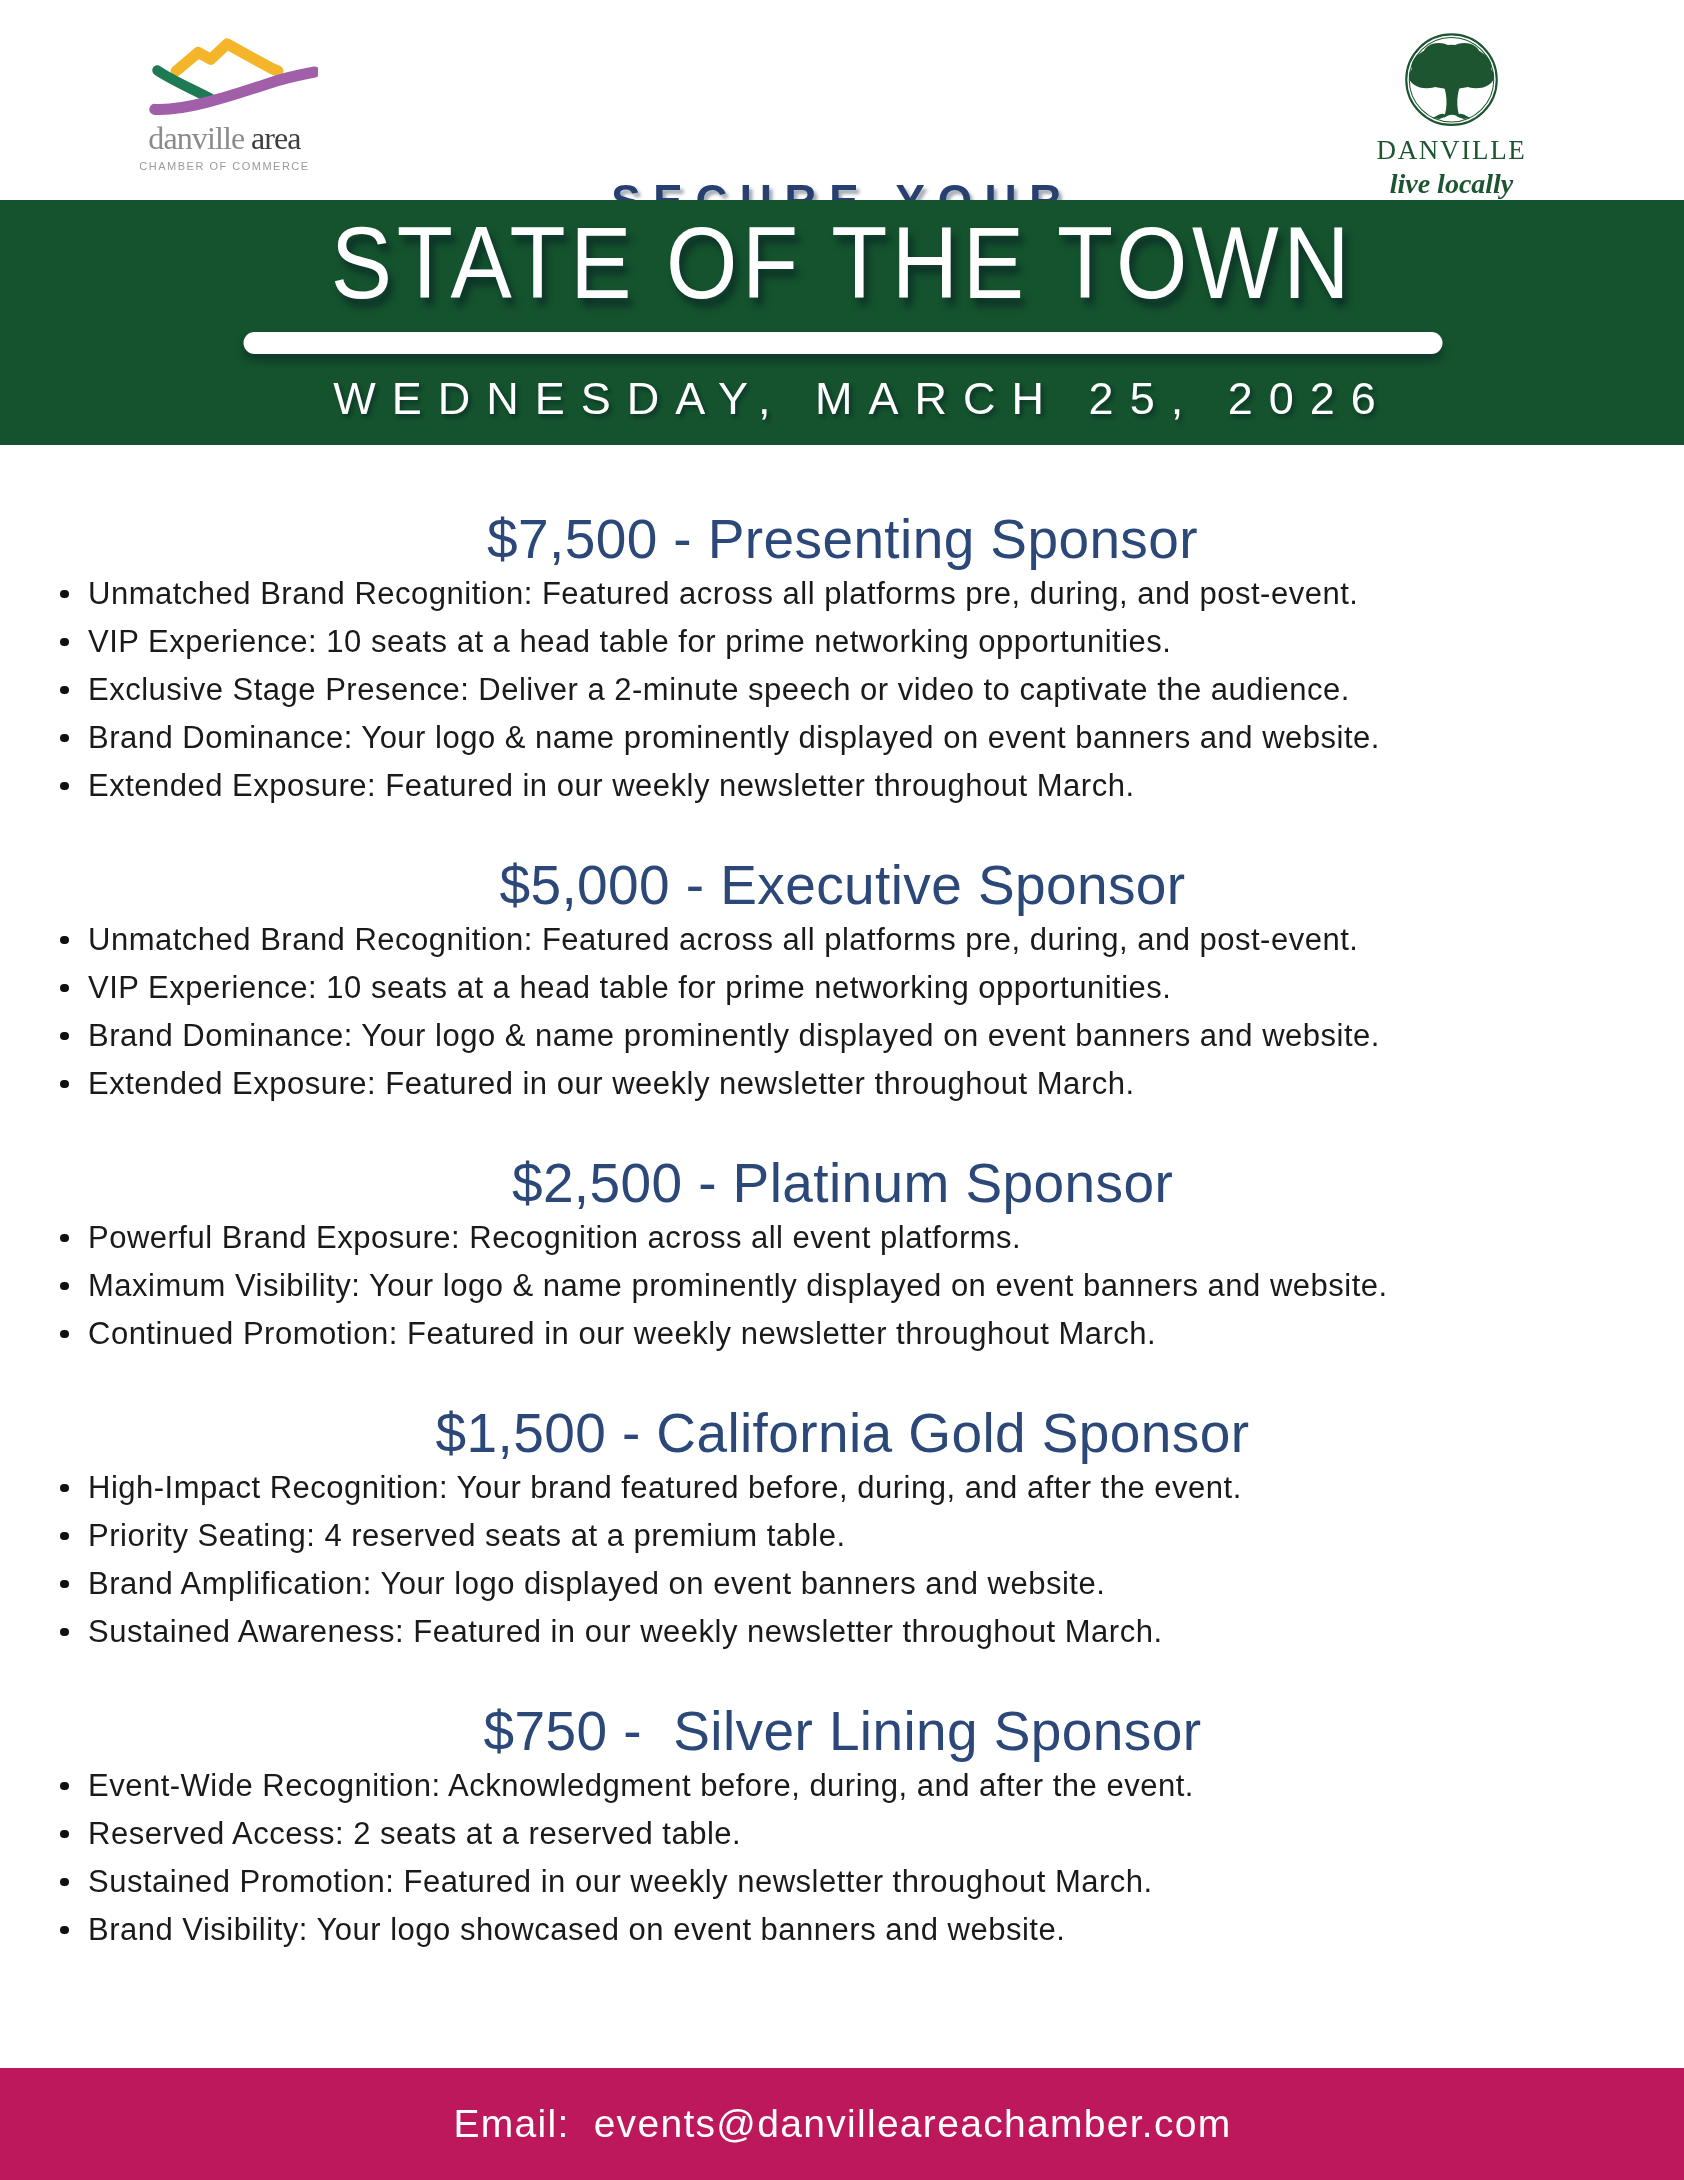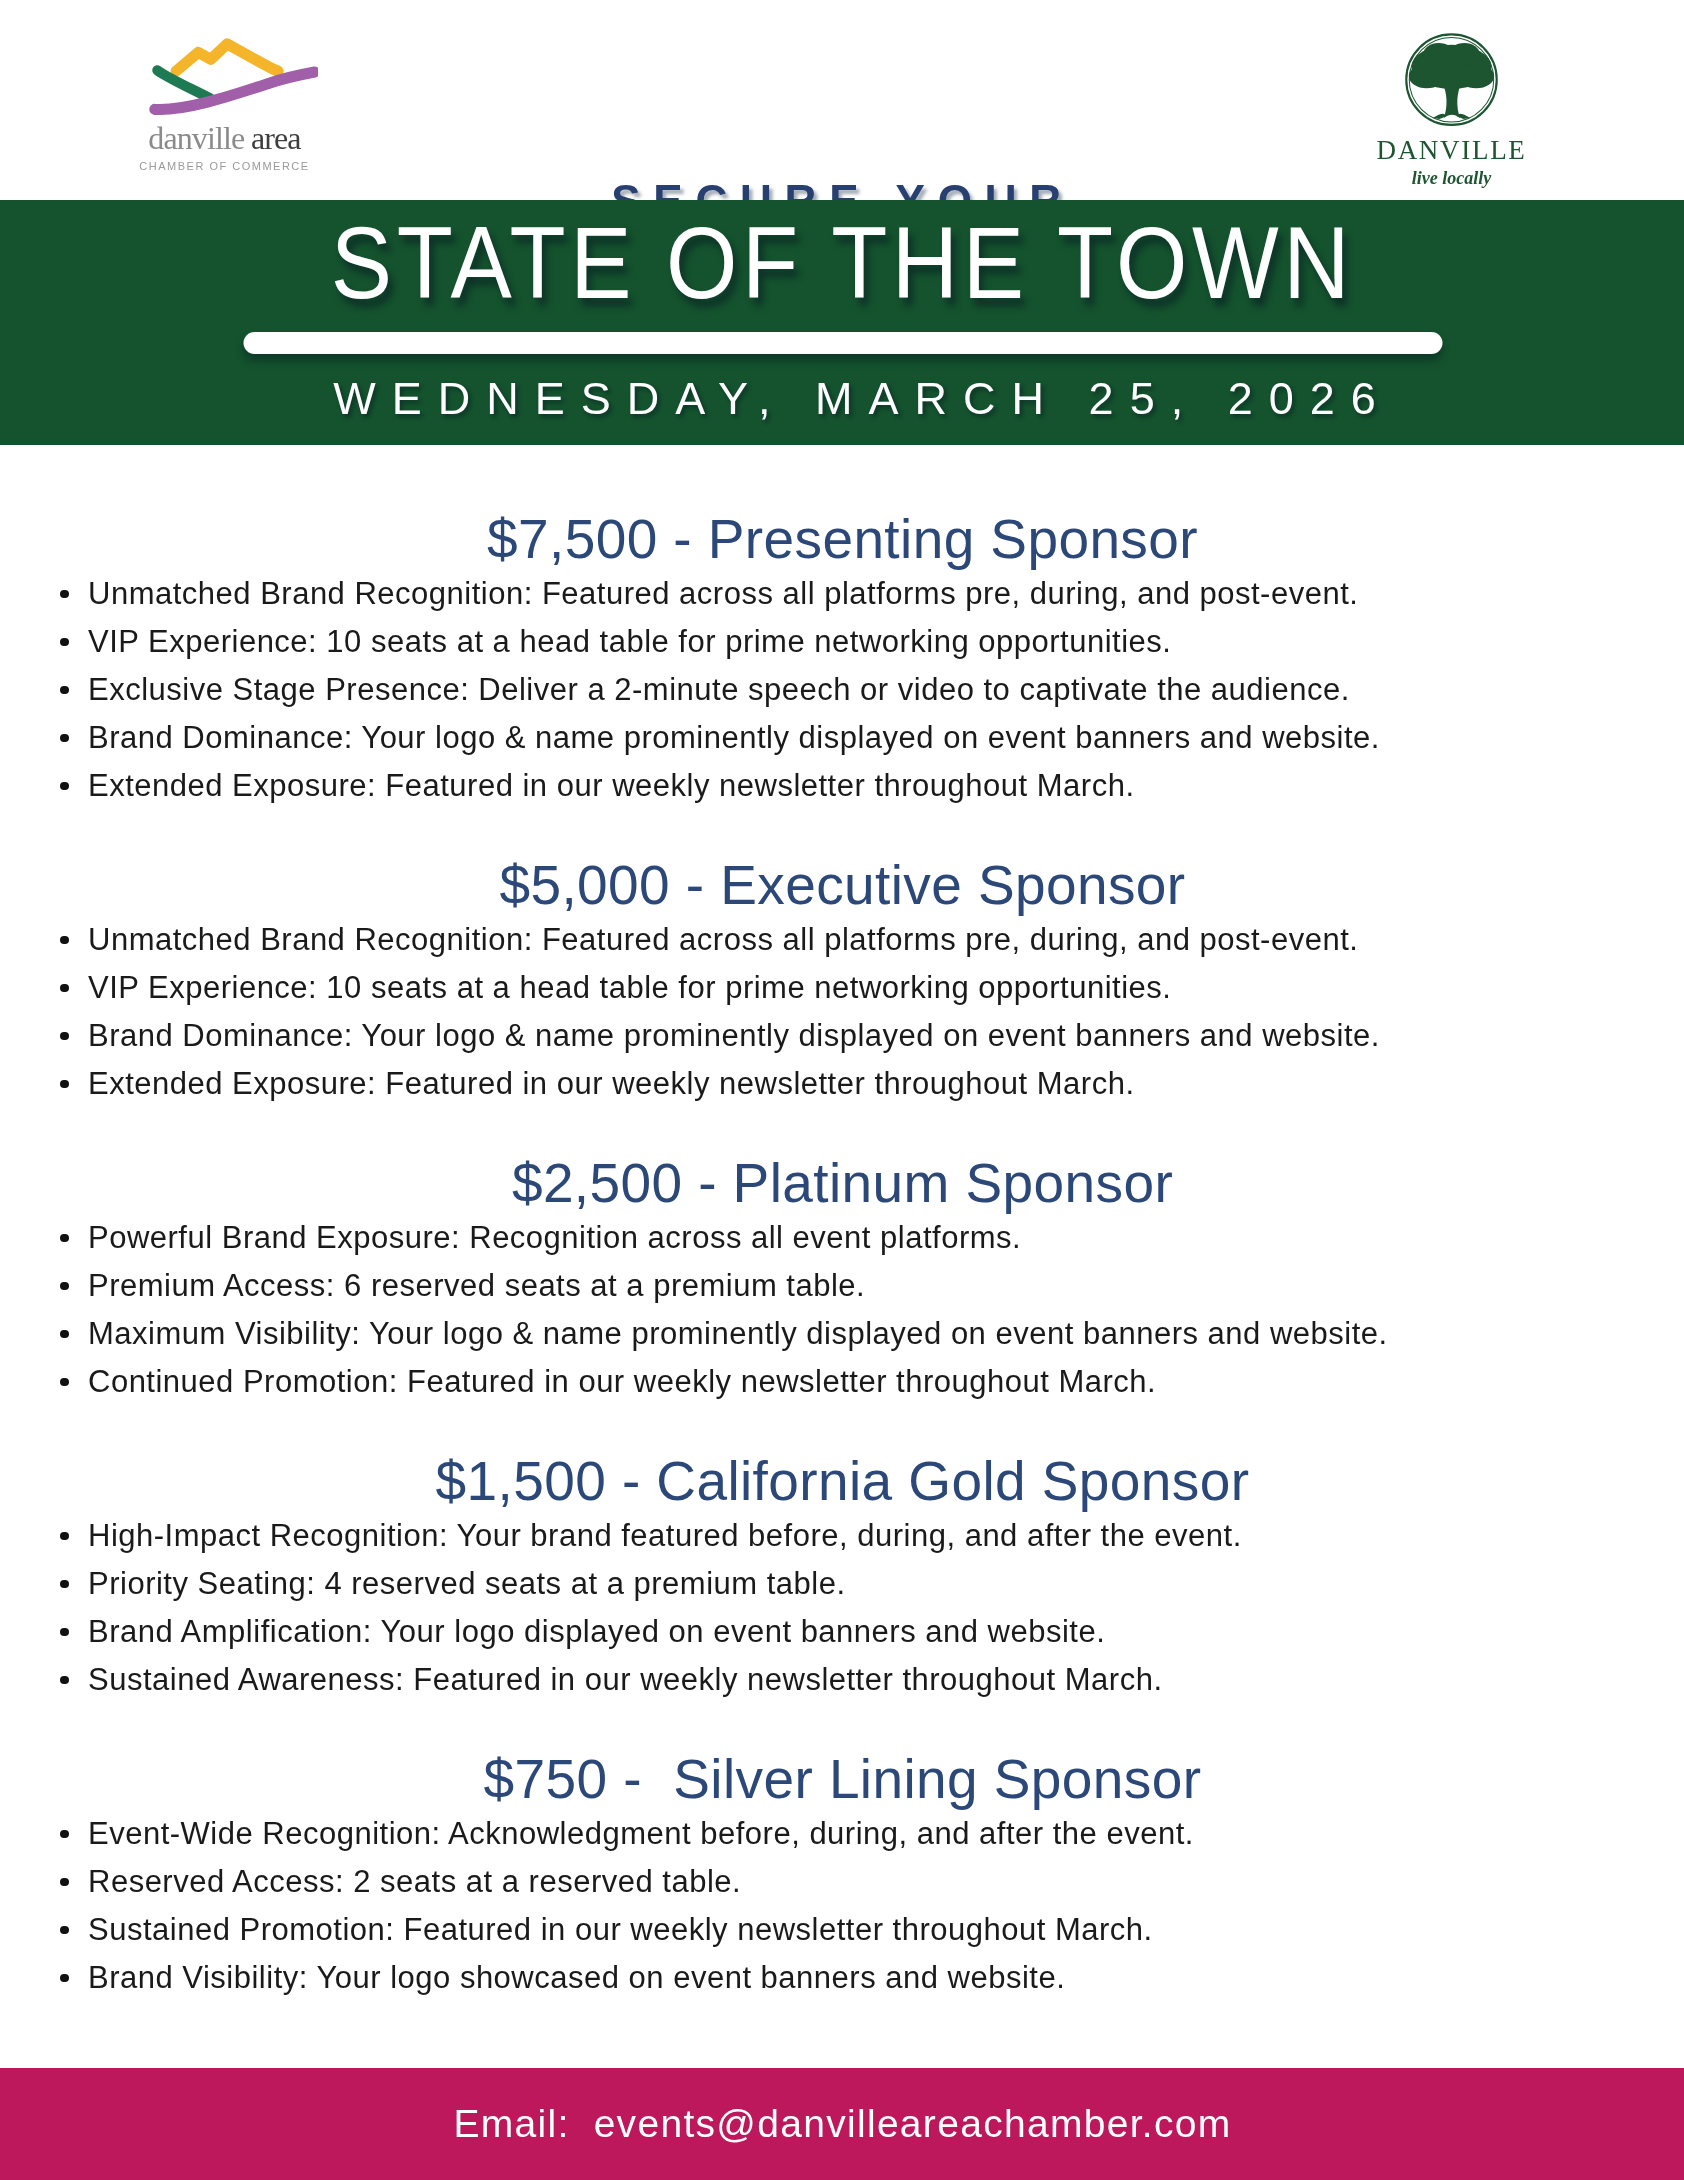--- a/index.html
+++ b/index.html
@@ -20,21 +20,21 @@
 
   .headline{
     position:absolute;top:48px;left:0;width:100%;text-align:center;
     color:#27406f;font-weight:bold;font-size:44px;line-height:61px;letter-spacing:12.8px;
     text-shadow:3.4px 4.3px 3.4px rgba(125,135,150,.7);white-space:pre;
   }
 
   .logo-right{position:absolute;left:1361px;top:31px;width:181px;text-align:center;color:#1d5531;}
   .logo-right svg{display:block;margin:0 auto;}
   .logo-right-name{font-family:"Liberation Serif",serif;font-size:27px;letter-spacing:1.7px;margin-top:5.1px;}
-  .logo-right-tagline{font-family:"Liberation Serif",serif;font-style:italic;font-weight:bold;font-size:18px;margin-top:1.7px;}
+  .logo-right-tagline{font-family:"Liberation Serif",serif;font-style:italic;font-weight:bold;font-size:28px;margin-top:1.7px;}
 
   
   .banner{position:absolute;top:200px;left:0;width:100%;height:245px;background:#14532d;color:#ffffff;}
   .banner h1{
     margin:0;padding-top:10.2px;text-align:center;font-size:102px;line-height:1.05;font-weight:400;
     letter-spacing:5.1px;transform:scaleX(.9);transform-origin:50% 50%;white-space:nowrap;
     text-shadow:5.1px 7.7px 7.7px rgba(5,15,35,.5);
   }
   .banner .bar{
     position:absolute;top:132px;left:50%;transform:translateX(-50%);
@@ -140,21 +140,20 @@
           <li>Unmatched Brand Recognition: Featured across all platforms pre, during, and post-event.</li>
           <li>VIP Experience: 10 seats at a head table for prime networking opportunities.</li>
           <li>Brand Dominance: Your logo &amp; name prominently displayed on event banners and website.</li>
           <li>Extended Exposure: Featured in our weekly newsletter throughout March.</li>
         </ul>
       </section>
       <section class="section">
         <h2 class="sec-heading">$2,500 - Platinum Sponsor</h2>
         <ul class="bullets">
           <li>Powerful Brand Exposure: Recognition across all event platforms.</li>
-          <li>Premium Access: 6 reserved seats at a premium table.</li>
           <li>Maximum Visibility: Your logo &amp; name prominently displayed on event banners and website.</li>
           <li>Continued Promotion: Featured in our weekly newsletter throughout March.</li>
         </ul>
       </section>
       <section class="section">
         <h2 class="sec-heading">$1,500 - California Gold Sponsor</h2>
         <ul class="bullets">
           <li>High-Impact Recognition: Your brand featured before, during, and after the event.</li>
           <li>Priority Seating: 4 reserved seats at a premium table.</li>
           <li>Brand Amplification: Your logo displayed on event banners and website.</li>

